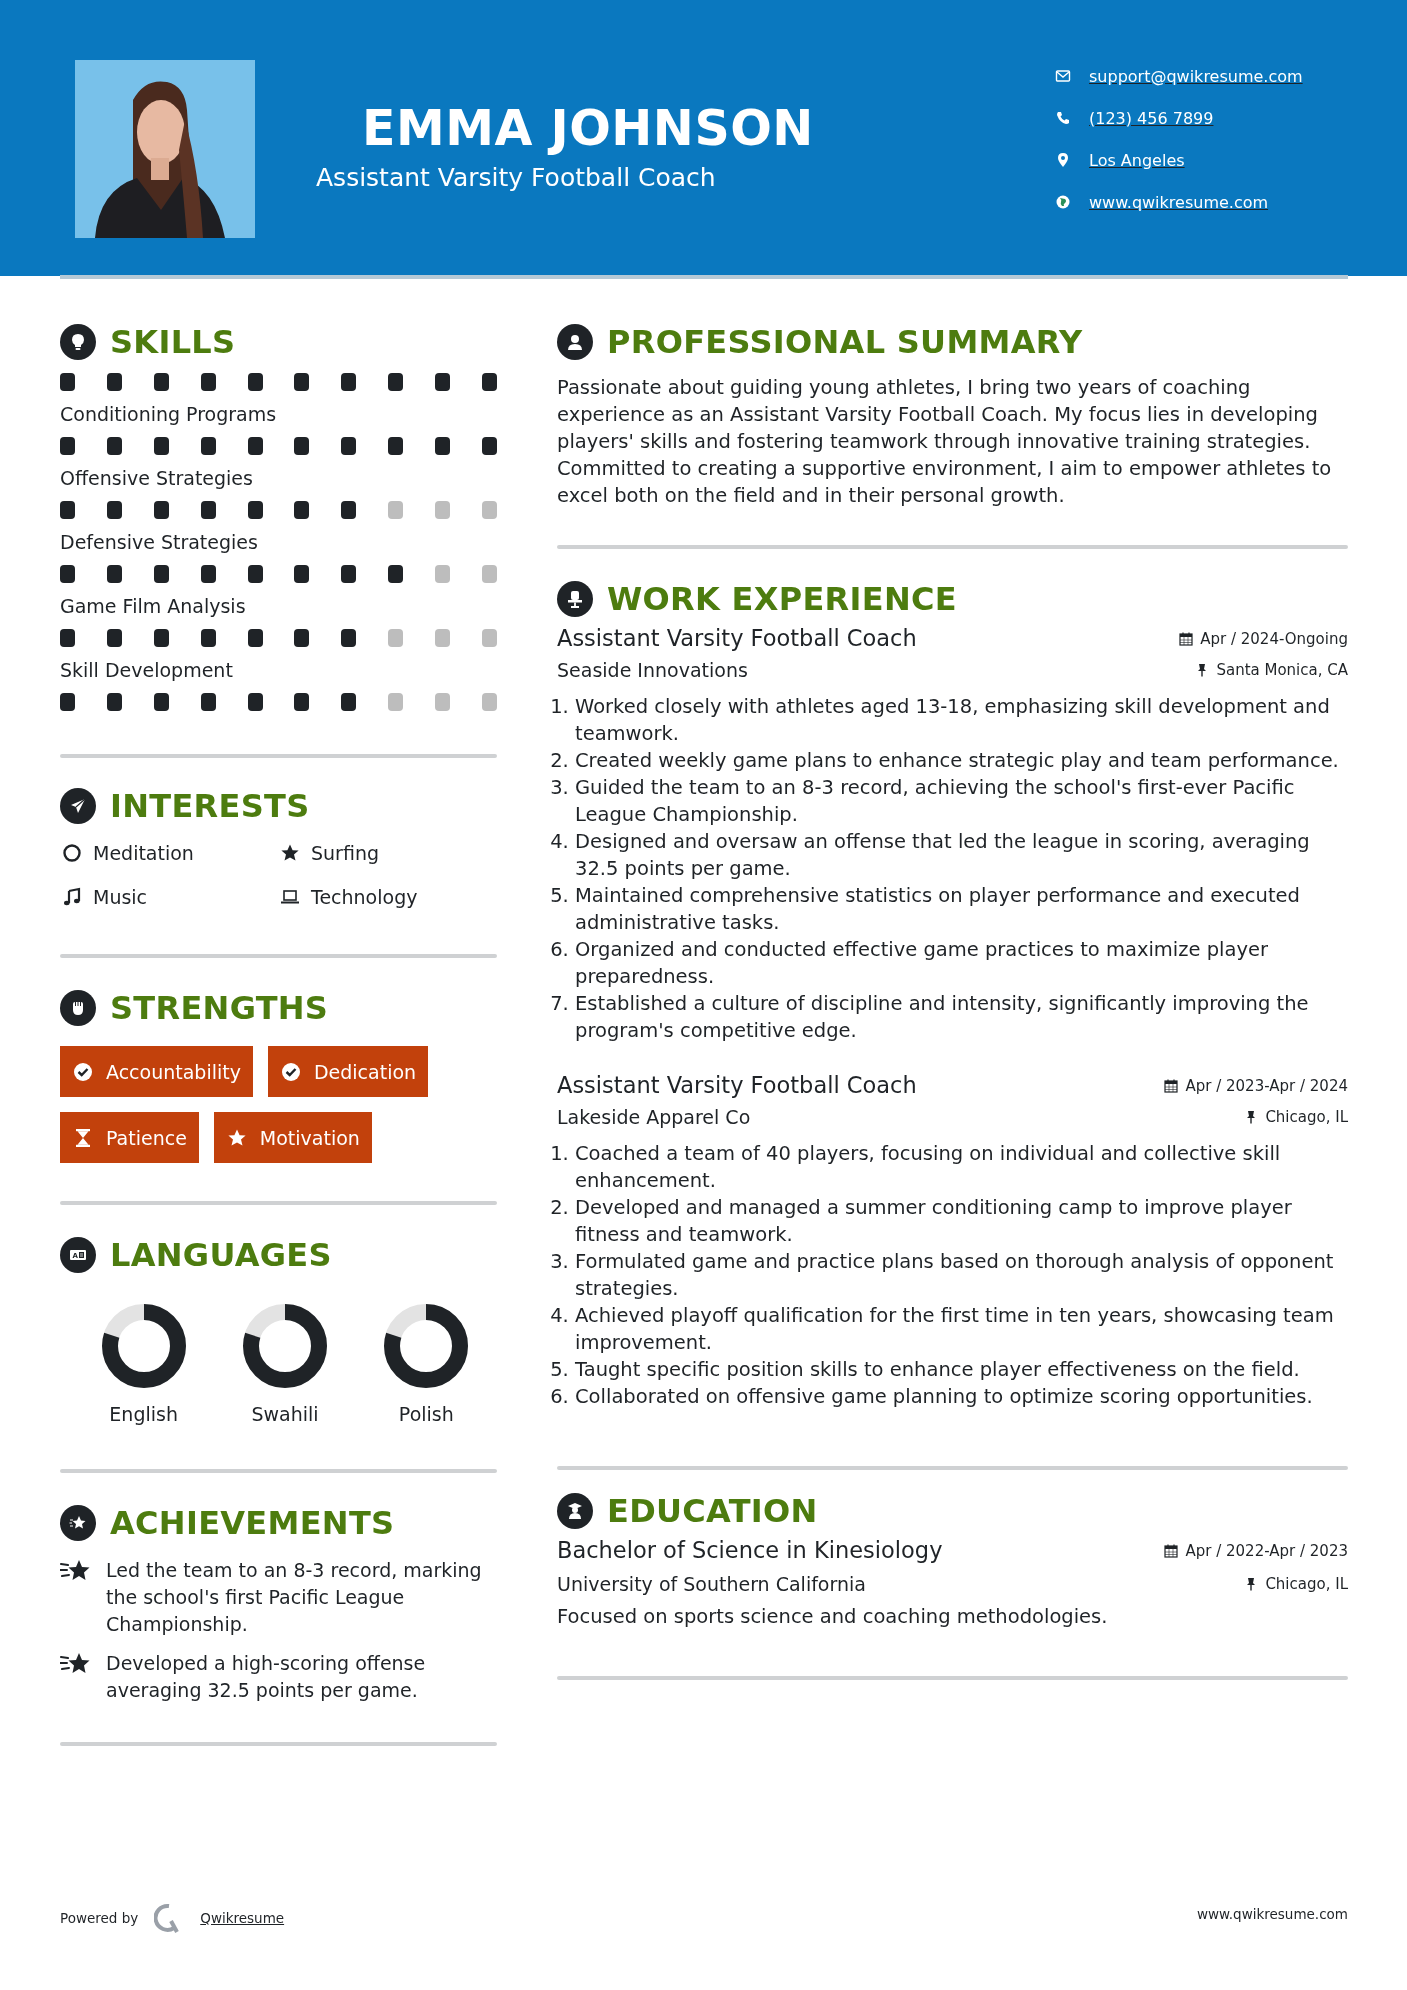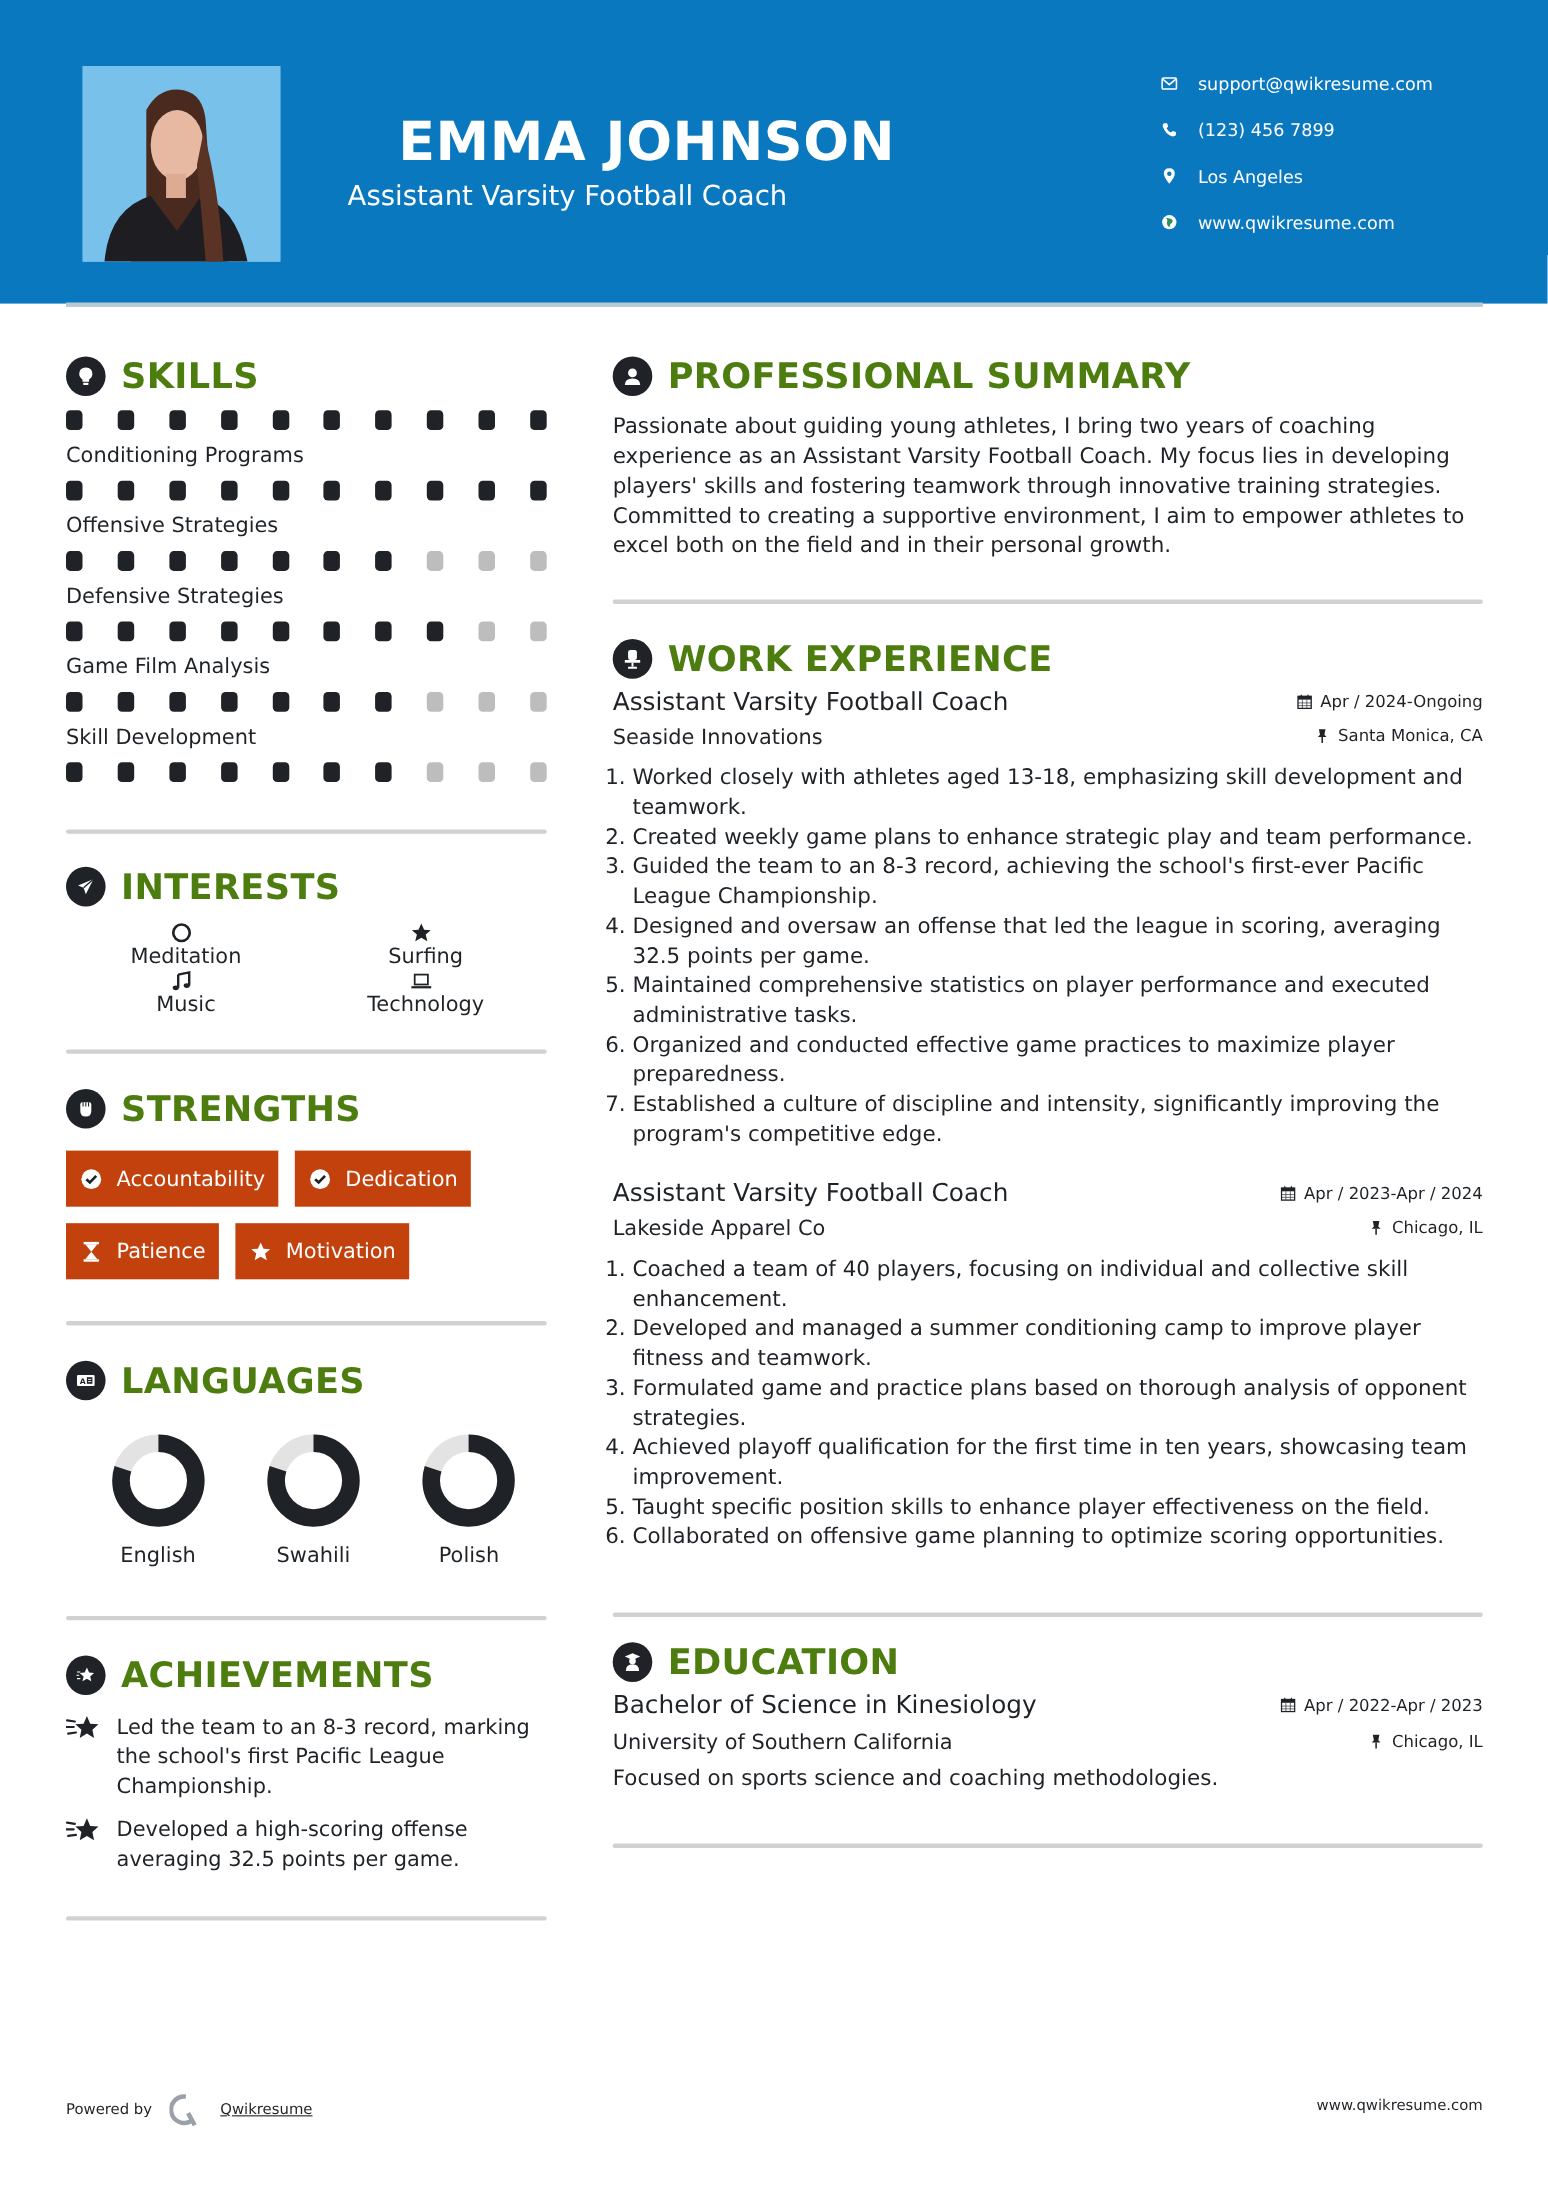--- a/index.html
+++ b/index.html
@@ -6,21 +6,21 @@
   html, body { width: 1407px; height: 1990px; background: #ffffff; overflow: hidden; }
   body { font-family: "DejaVu Sans", "Liberation Sans", sans-serif; color: #1f2327; position: relative; }
 
   
   .header { position: absolute; left: 0; top: 0; width: 1407px; height: 276px; background: #0a78bf; }
   .header-rule { position: absolute; left: 60px; top: 275px; width: 1288px; height: 4px; background: #b5c9d6; }
   .photo { position: absolute; left: 75px; top: 60px; width: 180px; height: 178px; background: #78c1ea; overflow: hidden; }
   .photo svg { width: 100%; height: 100%; display: block; }
   .name { position: absolute; left: 314px; top: 100px; font-size: 49px; font-weight: bold; color: #ffffff; letter-spacing: 0.5px; white-space: nowrap; font-family: "DejaVu Sans", sans-serif; margin-left: 48px; }
   .title { position: absolute; left: 316px; top: 163px; font-size: 25px; color: #ffffff; white-space: nowrap; font-family: "DejaVu Sans", sans-serif; }
-  .contacts { position: absolute; left: 1054px; top: 55px; }
+  .contacts { position: absolute; left: 1054px; top: 55px; text-decoration: underline; }
   .contact { display: flex; align-items: center; height: 42px; color: #ffffff; font-size: 16px; }
   .contact .cicon { width: 18px; height: 18px; margin-right: 17px; display: flex; align-items: center; justify-content: center; }
   .contact .cicon svg { width: 16px; height: 16px; }
 
   
   .left { position: absolute; left: 60px; top: 320px; width: 437px; }
   .right { position: absolute; left: 557px; top: 320px; width: 791px; }
 
   .sec-head { display: flex; align-items: center; height: 44px; }
   .sec-icon { width: 36px; height: 36px; border-radius: 50%; background: #1f2327; display: flex; align-items: center; justify-content: center; margin-right: 14px; flex-shrink: 0; }
@@ -29,21 +29,21 @@
   .divider { height: 4px; background: #cfd1d3; border-radius: 2px; }
 
   
   .skill-name { font-size: 19px; color: #1f2327; margin-top: 6px; height: 28px; line-height: 28px; }
   .dots { display: flex; justify-content: space-between; margin-top: 6px; height: 24px; align-items: center; width: 437px; }
   .dot { width: 15px; height: 18px; border-radius: 4px; background: #1f2327; }
   .dot.off { background: #bdbdbd; }
 
   
   .interests { display: grid; grid-template-columns: 218px 218px; row-gap: 14px; margin-top: 10px; }
-  .interest { display: flex; align-items: center; font-size: 19px; height: 30px; flex-direction: column; }
+  .interest { display: flex; align-items: center; font-size: 19px; height: 30px; }
   .interest .iicon { width: 24px; height: 24px; margin-right: 9px; display: flex; align-items: center; justify-content: center; }
   .interest .iicon svg { width: 20px; height: 20px; }
 
   
   .badges { display: flex; flex-wrap: wrap; gap: 15px 15px; margin-top: 16px; }
   .badge { background: #c2410c; color: #ffffff; display: flex; align-items: center; height: 51px; padding: 0 12px; font-size: 19px; }
   .badge .bicon { width: 22px; height: 22px; margin-right: 12px; display: flex; align-items: center; justify-content: center; }
   .badge .bicon svg { width: 20px; height: 20px; }
 
   

